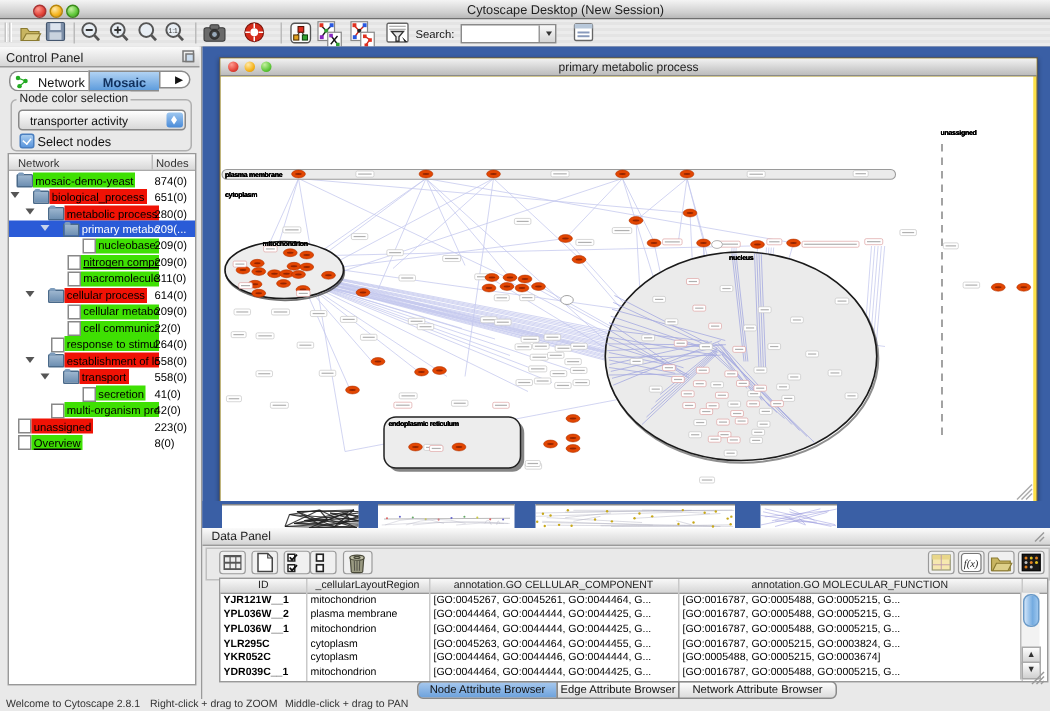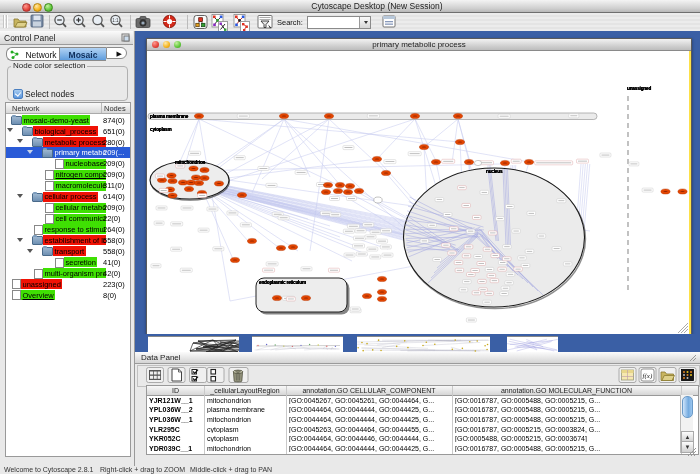--- a/index.html
+++ b/index.html
@@ -208,20 +208,24 @@
         <path d="M2 2L7 4L3 7.5" stroke="#2a2" stroke-width="0.8" fill="none"></path>
       </svg>
       <div class="tablabel" style="padding-left:8px;">Network</div>
     </div>
   <div class="tabcapsule" id="tab-mosaic">
       <div class="tablabel">Mosaic</div>
     </div>
   <div class="tabcapsule" id="tab-arrow">▶</div>
   <div class="abs" id="grouplabel">Node color selection</div>
   <div class="abs" id="groupbox"></div>
+  <div class="abs" id="combo">
+      <span class="ctext">transporter activity</span>
+      <span class="cbtn"></span>
+    </div>
   <div class="abs" id="checkbox"></div>
   <div class="abs" id="checklabel">Select nodes</div>
   <div class="abs" id="treebox">
       <div class="abs" id="treeheader">
         <span class="h1">Network</span>
         <span class="h2">Nodes</span>
         <span class="hdiv"></span>
       </div>
       <div id="treerows">
         <div class="trow" style="top:11.5px;">
@@ -1081,19 +1085,24 @@
       <div style="position:absolute;left:0px;top:46px;width:11px;height:10px;background:linear-gradient(#fdfdfd,#d0d0d0);border:0.5px solid #aaa;font-size:6px;text-align:center;line-height:10px;color:#333;">▼</div>
     </div>
   </div>
   <svg class="abs" style="left:552px;top:95px;" width="10" height="10">
       <g stroke="#999" stroke-width="1">
         <line x1="9" y1="1" x2="1" y2="9"></line>
         <line x1="9" y1="4" x2="4" y2="9"></line>
         <line x1="9" y1="7" x2="7" y2="9"></line>
       </g>
     </svg>
+  <div class="abs" id="dp-tabs">
+    <div class="dtab" style="left:143px;width:92px;background:linear-gradient(#a6c8ee,#6da2dc);border-radius:4px 0 0 4px;">Node Attribute Browser</div>
+    <div class="dtab" style="left:236px;width:80px;">Edge Attribute Browser</div>
+    <div class="dtab" style="left:317px;width:104px;border-radius:0 4px 4px 0;">Network Attribute Browser</div>
+  </div>
 </div>
 
 <div class="abs" id="statusbar">
   <span style="left:4px;">Welcome to Cytoscape 2.8.1</span>
   <span style="left:100px;">Right-click + drag to ZOOM</span>
   <span style="left:190px;">Middle-click + drag to PAN</span>
 </div>
 
 </body></html>

